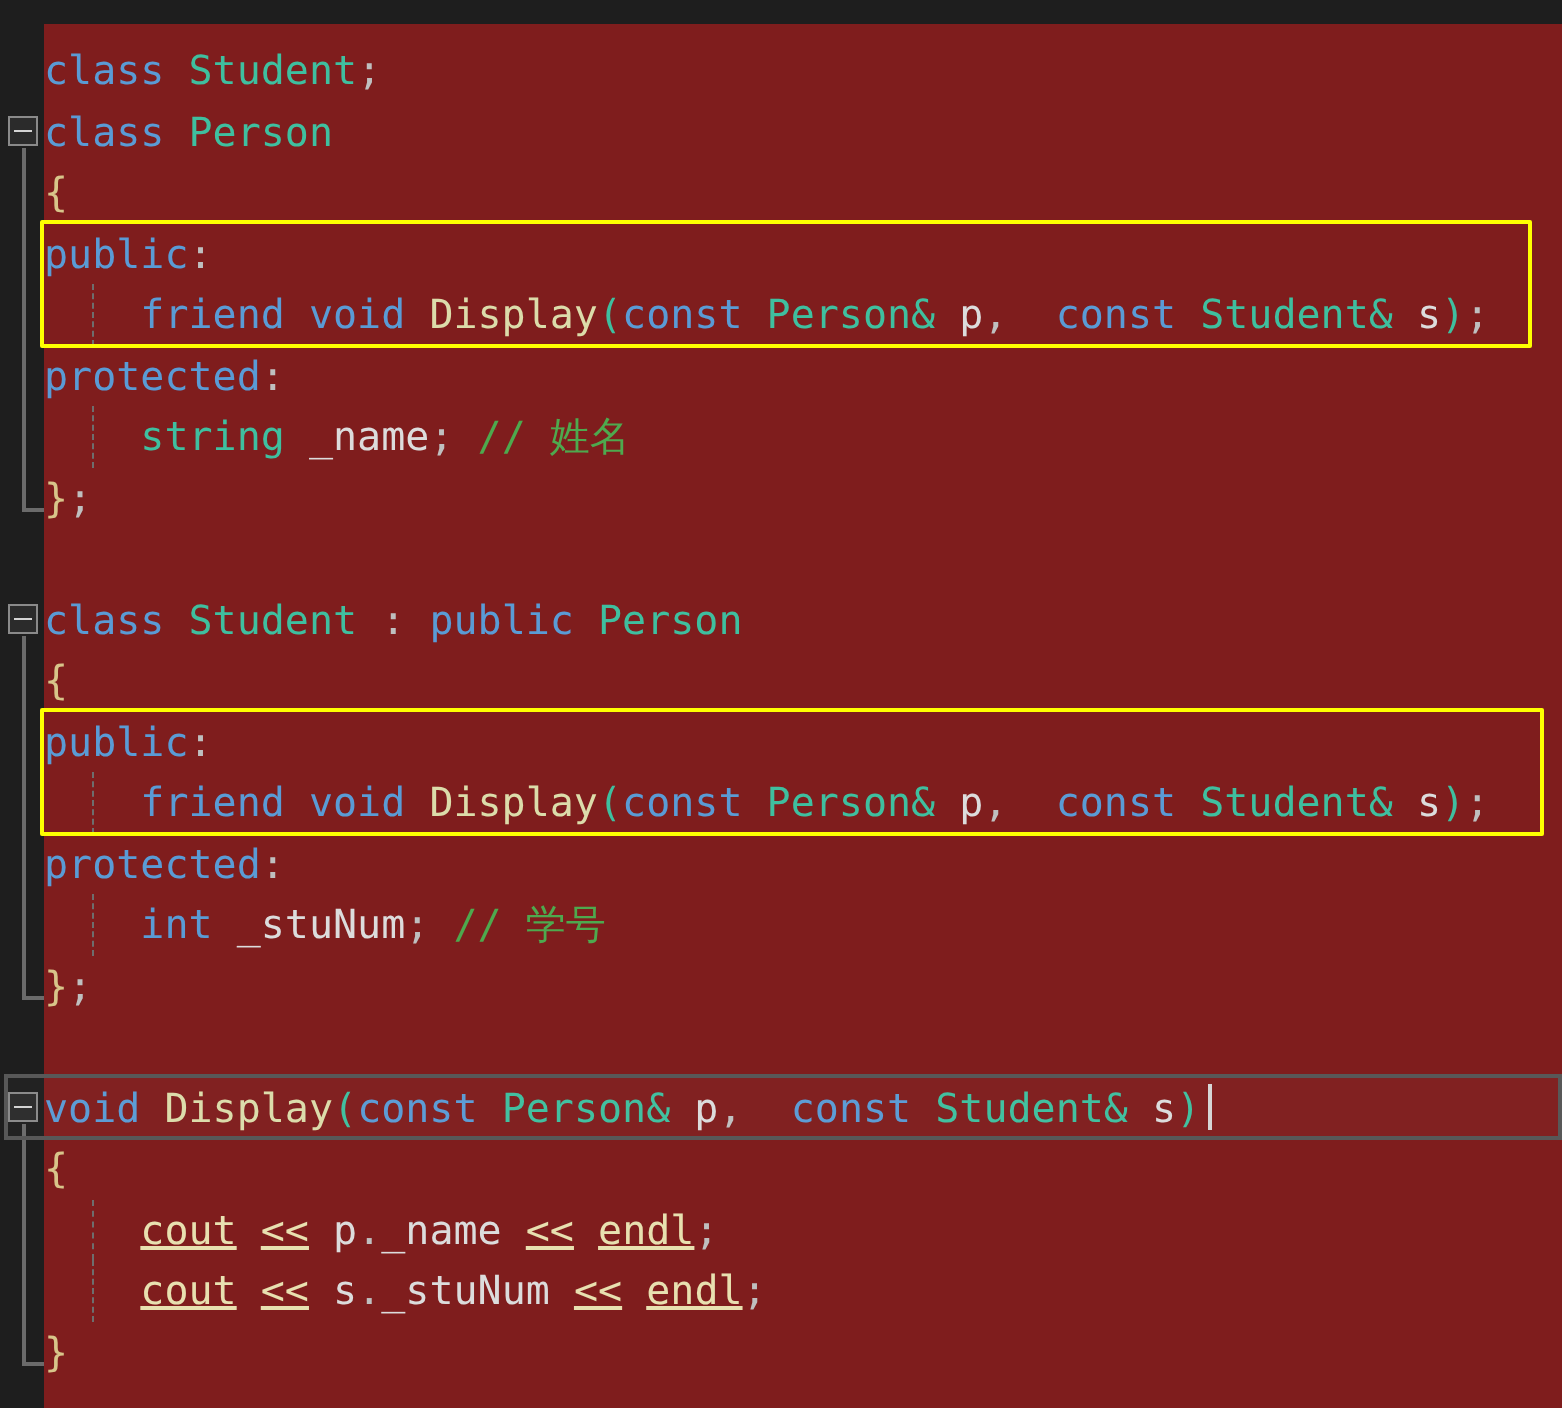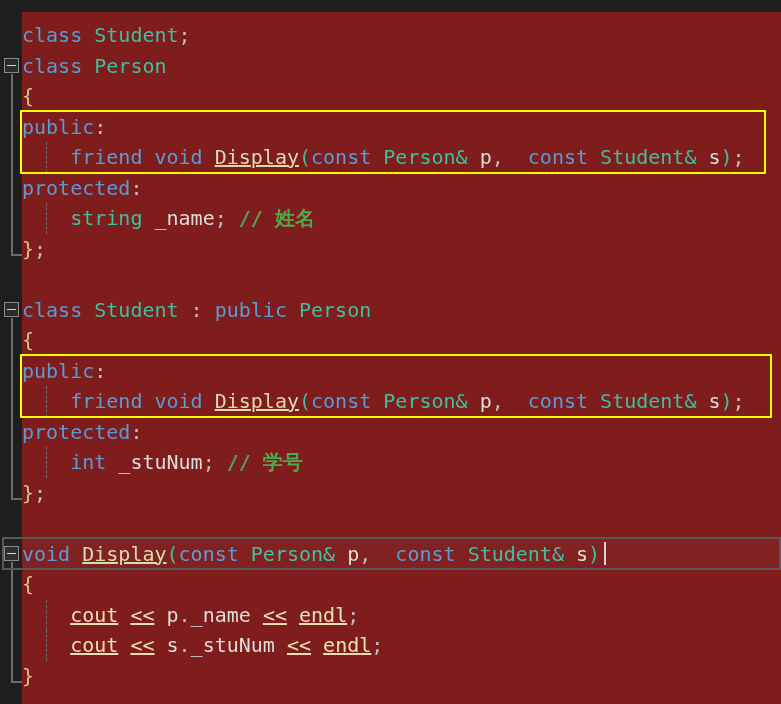--- a/index.html
+++ b/index.html
@@ -101,26 +101,26 @@
   }
   .caret {
     position: absolute;
     width: 2px;
     background: #d6d6d6;
   }
 
   
   .kw      { color: #5a9bd5; }  
   .type    { color: #3fbf9f; }  
-  .fn      { color: #dcdcaa; text-decoration: underline; }  
+  .fn      { color: #dcdcaa; }  
   .punc    { color: #3fbf9f; }  
   .plain   { color: #dcdcdc; }  
   .sym     { color: #bfbfbf; }  
   .brace   { color: #d8c58a; }  
-  .comment { color: #4ea94e; font-weight: bold; }  
+  .comment { color: #4ea94e; }  
   .stream  { color: #e8e0b0; text-decoration: underline; }  
 
   
   .watermark {
     position: absolute;
     right: 12px;
     bottom: 8px;
     color: #9a9a9a;
     font-family: "Liberation Sans", "DejaVu Sans", sans-serif;
     font-size: 17px;

